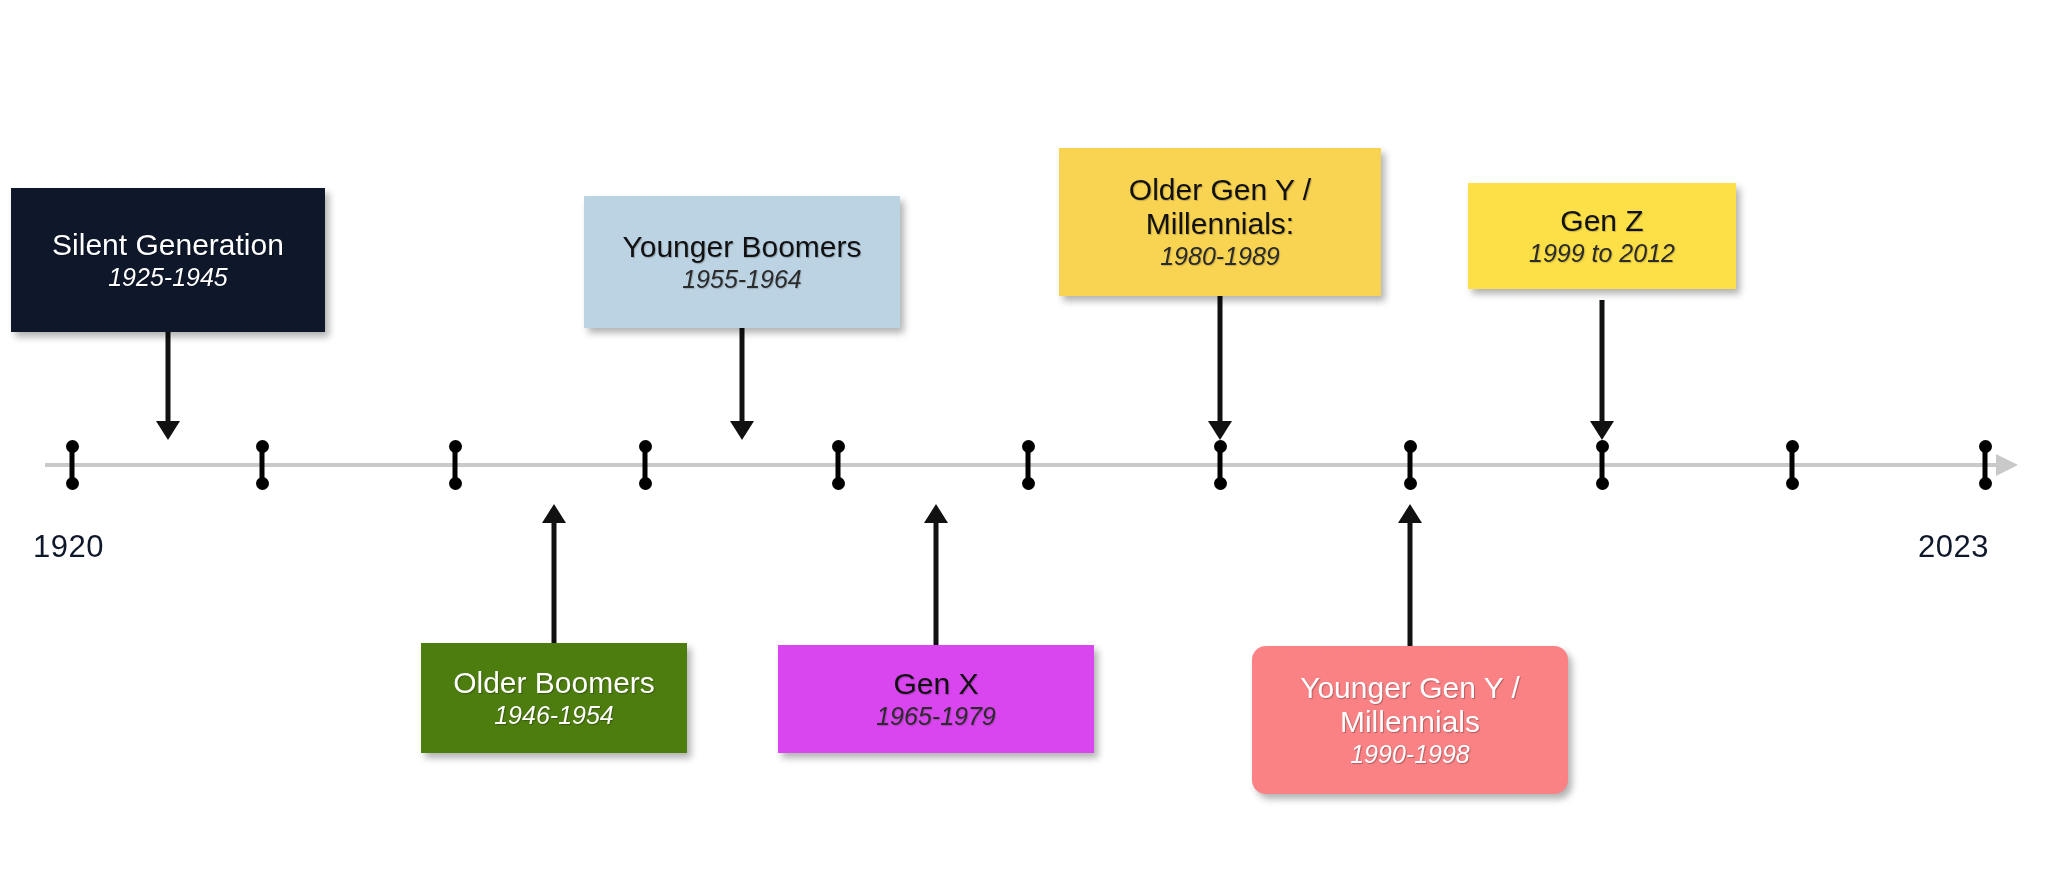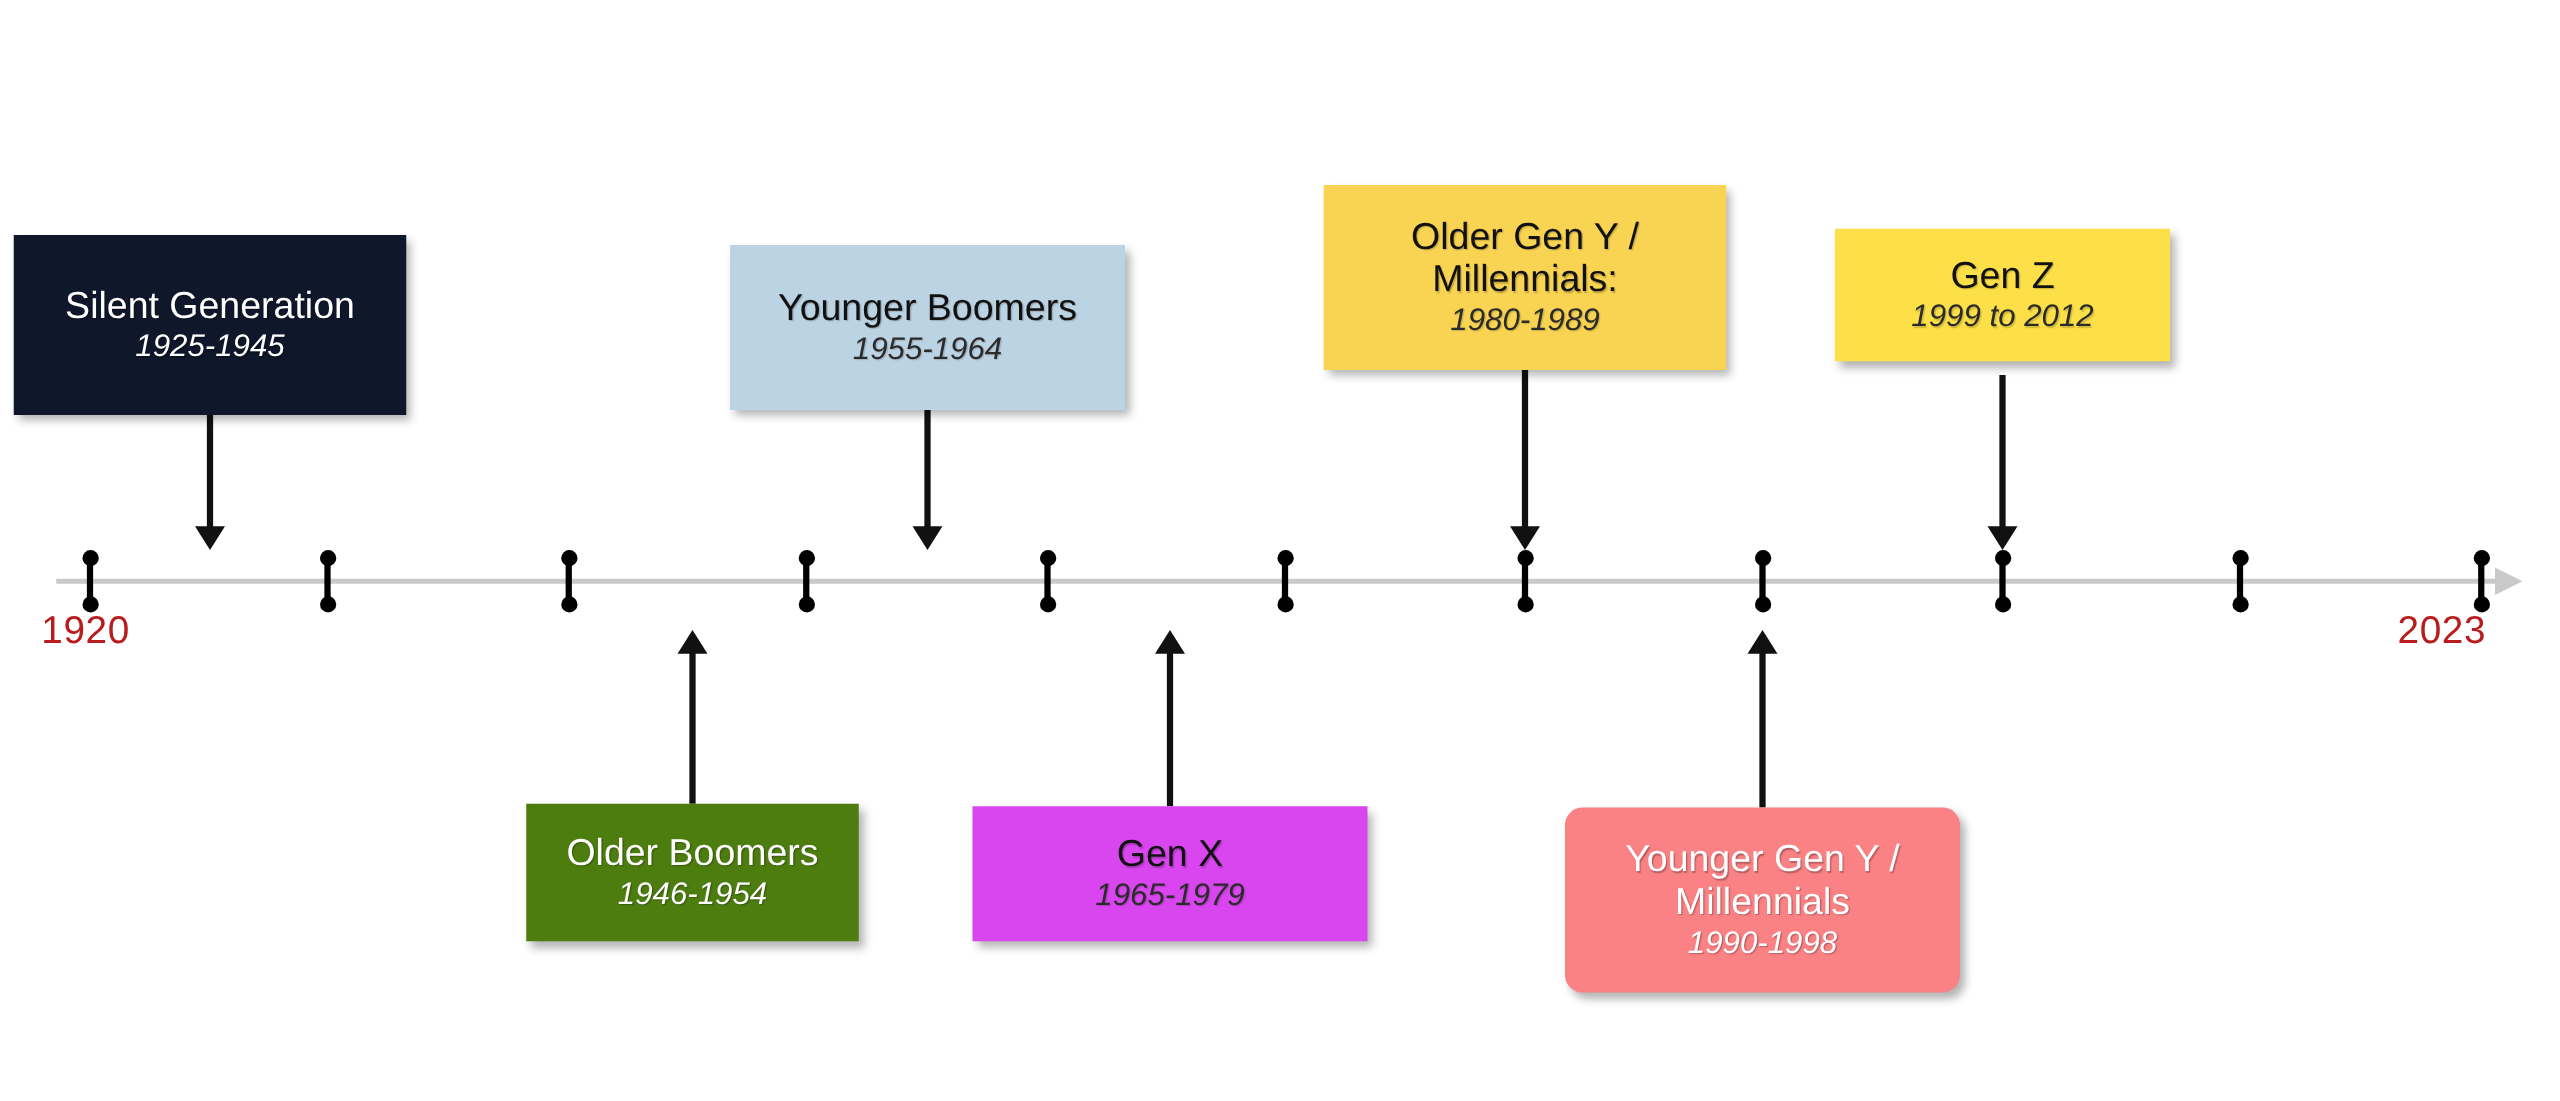--- a/index.html
+++ b/index.html
@@ -56,23 +56,23 @@
     border-radius: 50%;
     background: #000000;
     transform: translateX(-50%);
   }
   .tick::before { top: -6px; }
   .tick::after  { bottom: -6px; }
 
   
   .year-label {
     position: absolute;
-    top: 486px;
+    top: 529px;
     font-size: 31px;
-    color: #b91c1c;
+    color: #0f172a;
     letter-spacing: 0.5px;
     white-space: nowrap;
   }
   .year-start { left: 33px; }
   .year-end   { left: 1918px; }
 
   
   .connector {
     position: absolute;
     width: 5px;

